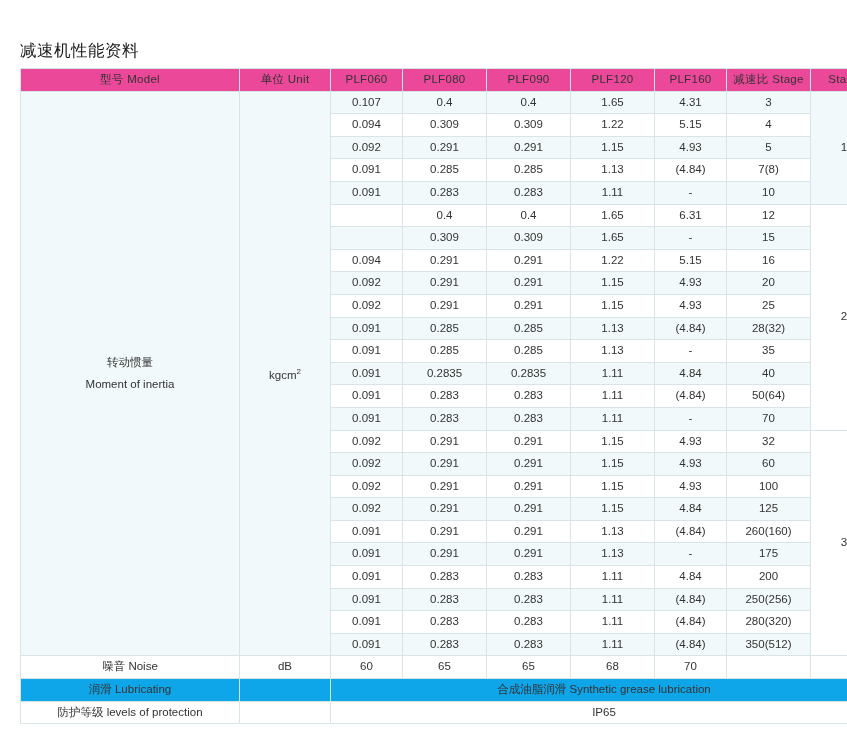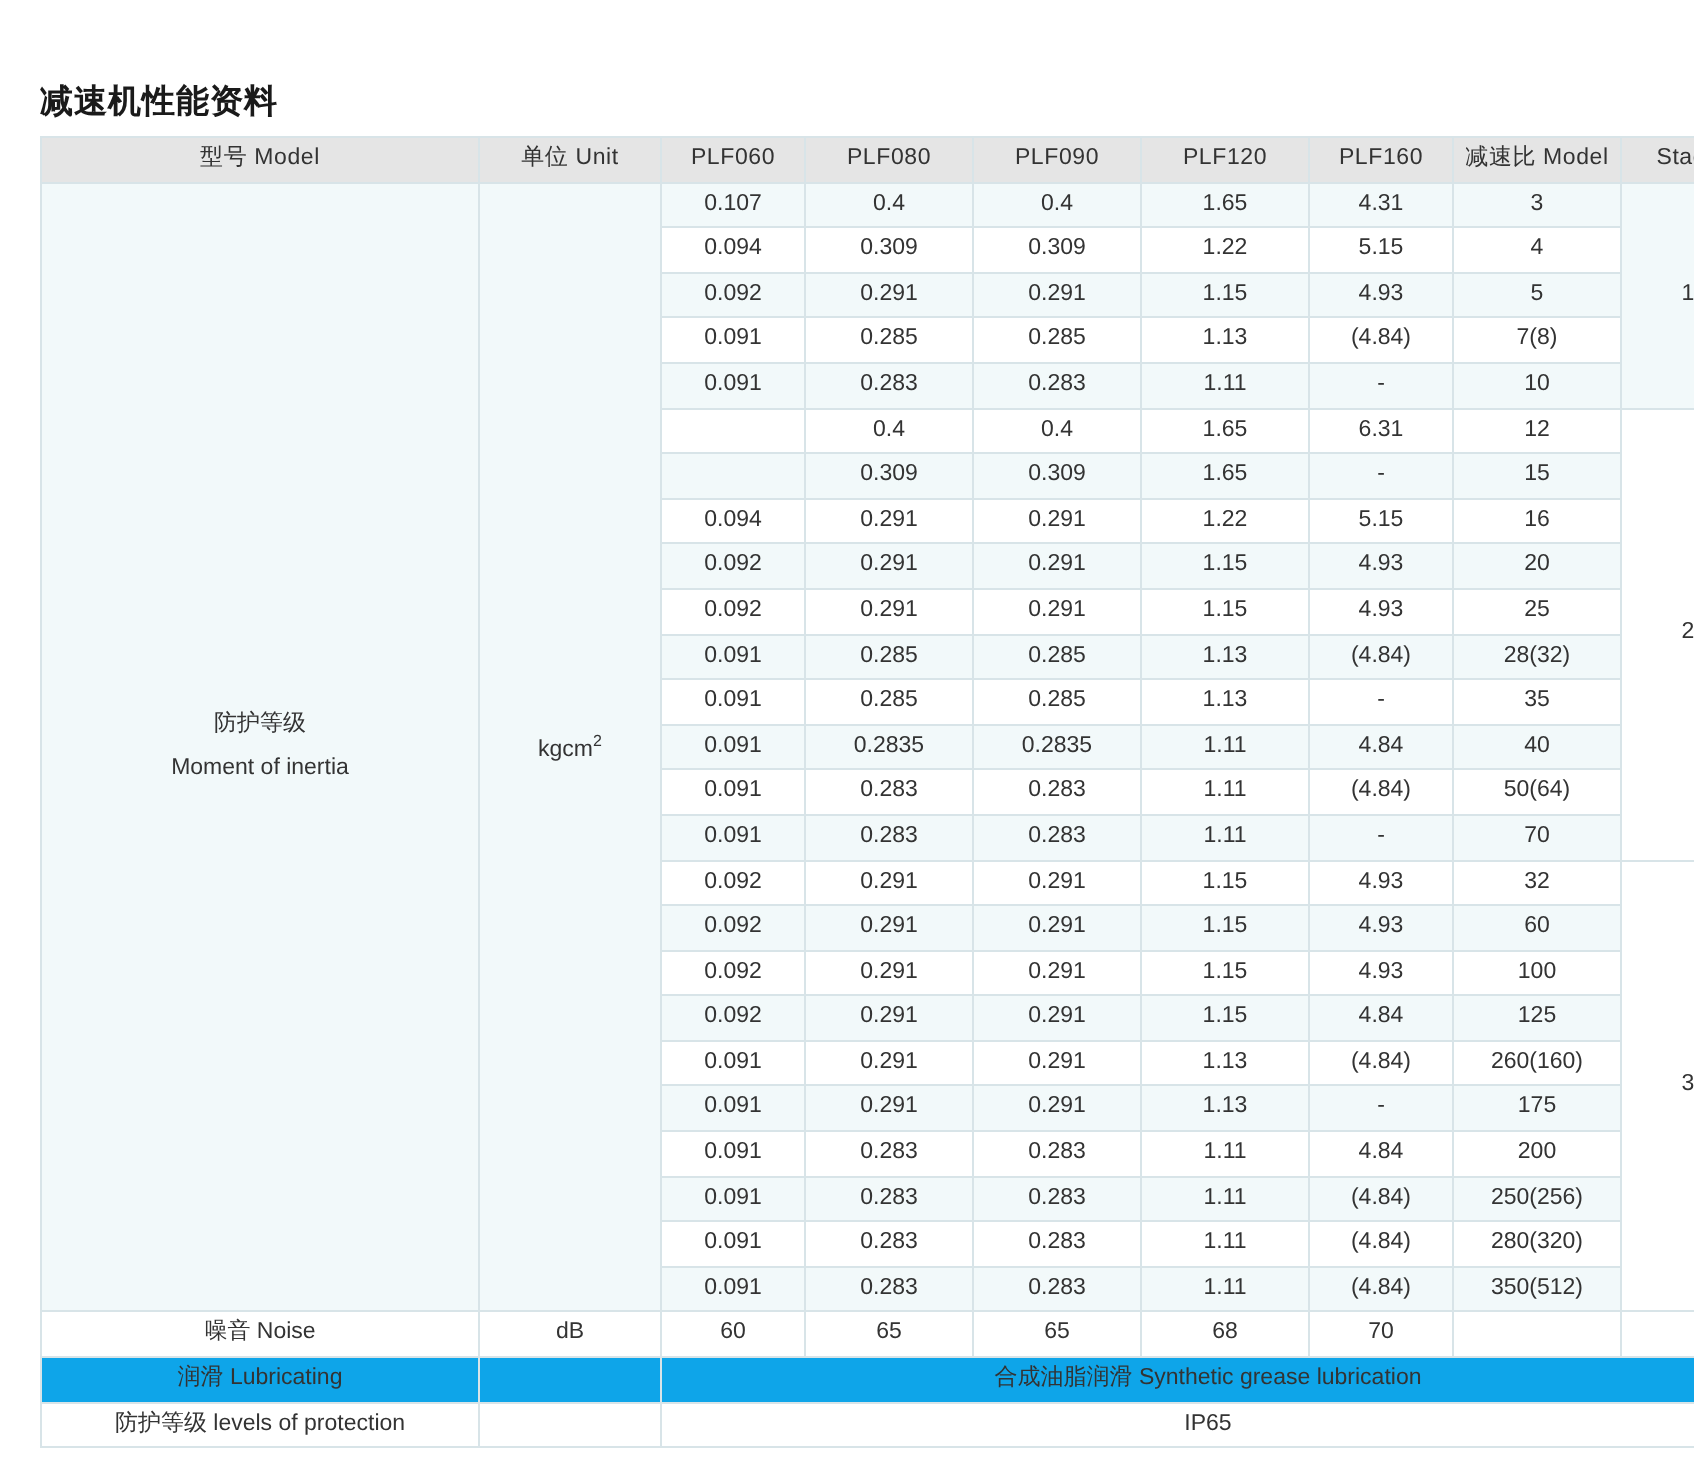--- a/index.html
+++ b/index.html
@@ -12,21 +12,21 @@
   body {
     width: 847px;
     height: 740px;
     overflow: hidden;
   }
   .page {
     padding: 40px 20px 0 20px;
   }
   .title-zh {
     font-size: 16.5px;
-    font-weight: bold;
+    font-weight: normal;
     color: #1a1a1a;
     letter-spacing: 0.5px;
     margin: 0 0 6px 0;
   }
   .title-en {
     font-size: 14px;
     color: #3c3c3c;
     font-weight: normal;
     margin: 0 0 16px 0;
     letter-spacing: 0.2px;
@@ -40,21 +40,21 @@
     border: 1px solid #d8e4e8;
     font-size: 11.5px;
     color: #333333;
     text-align: center;
     padding: 0;
     height: 21.6px;
     line-height: 21.6px;
     font-weight: normal;
   }
   thead th {
-    background: #e5e5e5;
+    background: #ec4899;
     color: #ffffff;
     height: 28px;
     line-height: 28px;
     font-size: 12px;
     border: 1px solid #5fc0cc;
     letter-spacing: 0.3px;
     margin-top: 48px;
   }
   td.rowlabel {
     text-align: left;
@@ -101,29 +101,29 @@
     </colgroup>
     <thead>
       <tr>
         <th>型号 Model</th>
         <th>单位 Unit</th>
         <th>PLF060</th>
         <th>PLF080</th>
         <th>PLF090</th>
         <th>PLF120</th>
         <th>PLF160</th>
-        <th>减速比 Model</th>
+        <th>减速比 Stage</th>
         <th>Stage</th>
       </tr>
     </thead>
     <tbody>
 
       <tr class="alt">
         <td class="rowlabel" rowspan="25">
-          <span class="l1">防护等级</span>
+          <span class="l1">转动惯量</span>
           <span class="l2">Moment of inertia</span>
         </td>
         <td class="unit" rowspan="25"><span>kgcm</span><span class="sup">2</span></td>
         <td>0.107</td>
         <td>0.4</td>
         <td>0.4</td>
         <td>1.65</td>
         <td>4.31</td>
         <td>3</td>
         <td class="stage" rowspan="5">1</td>

